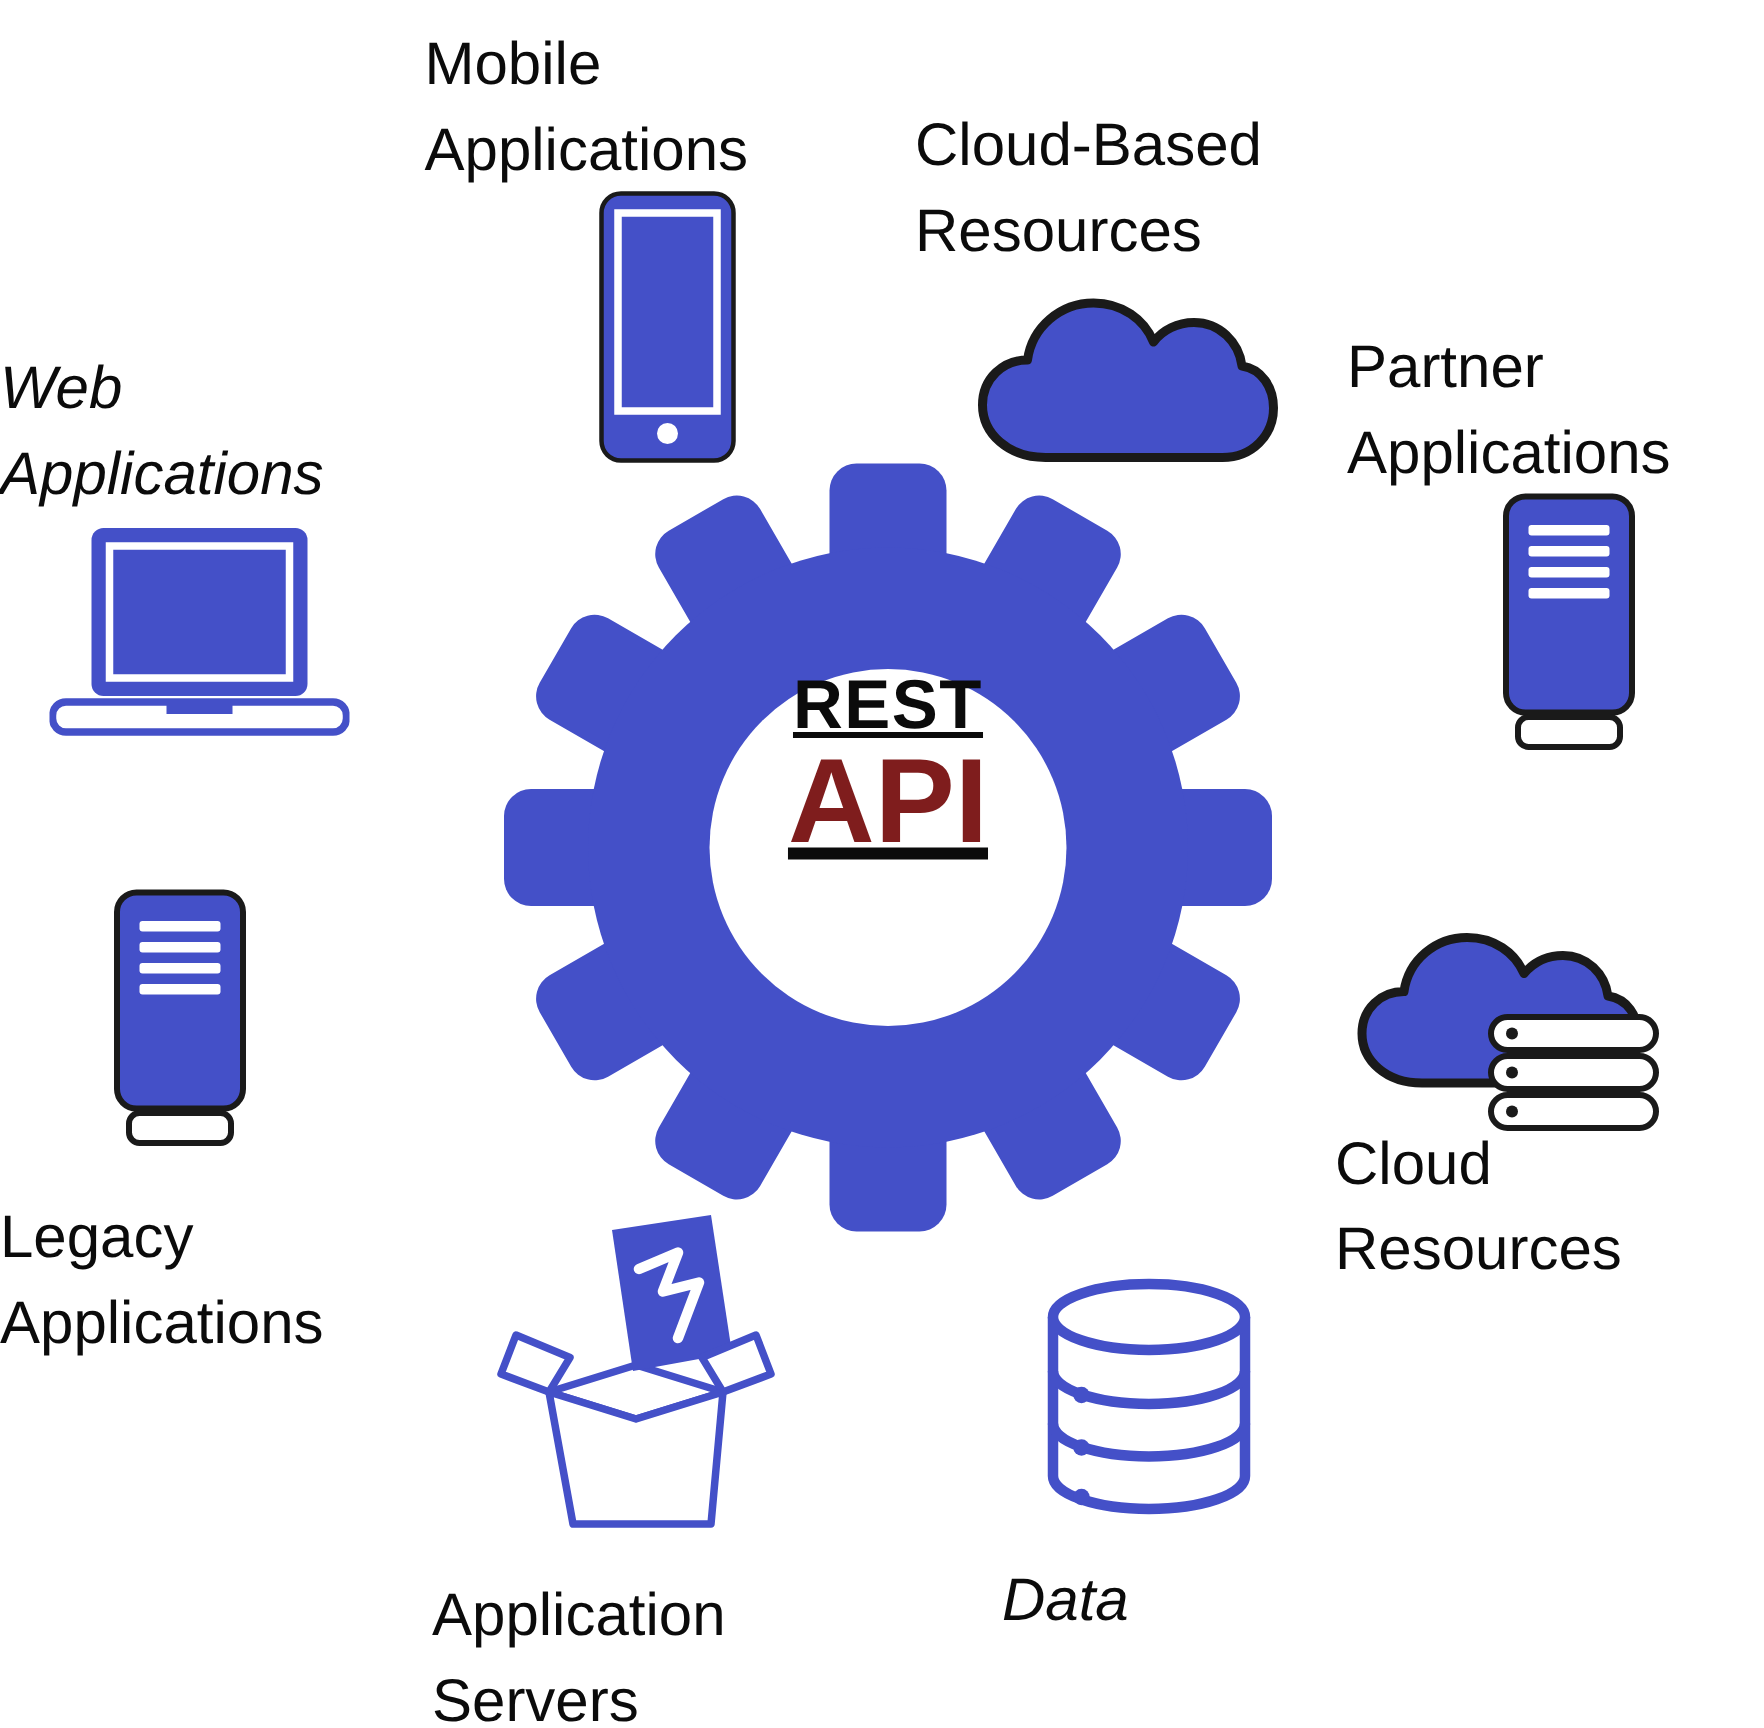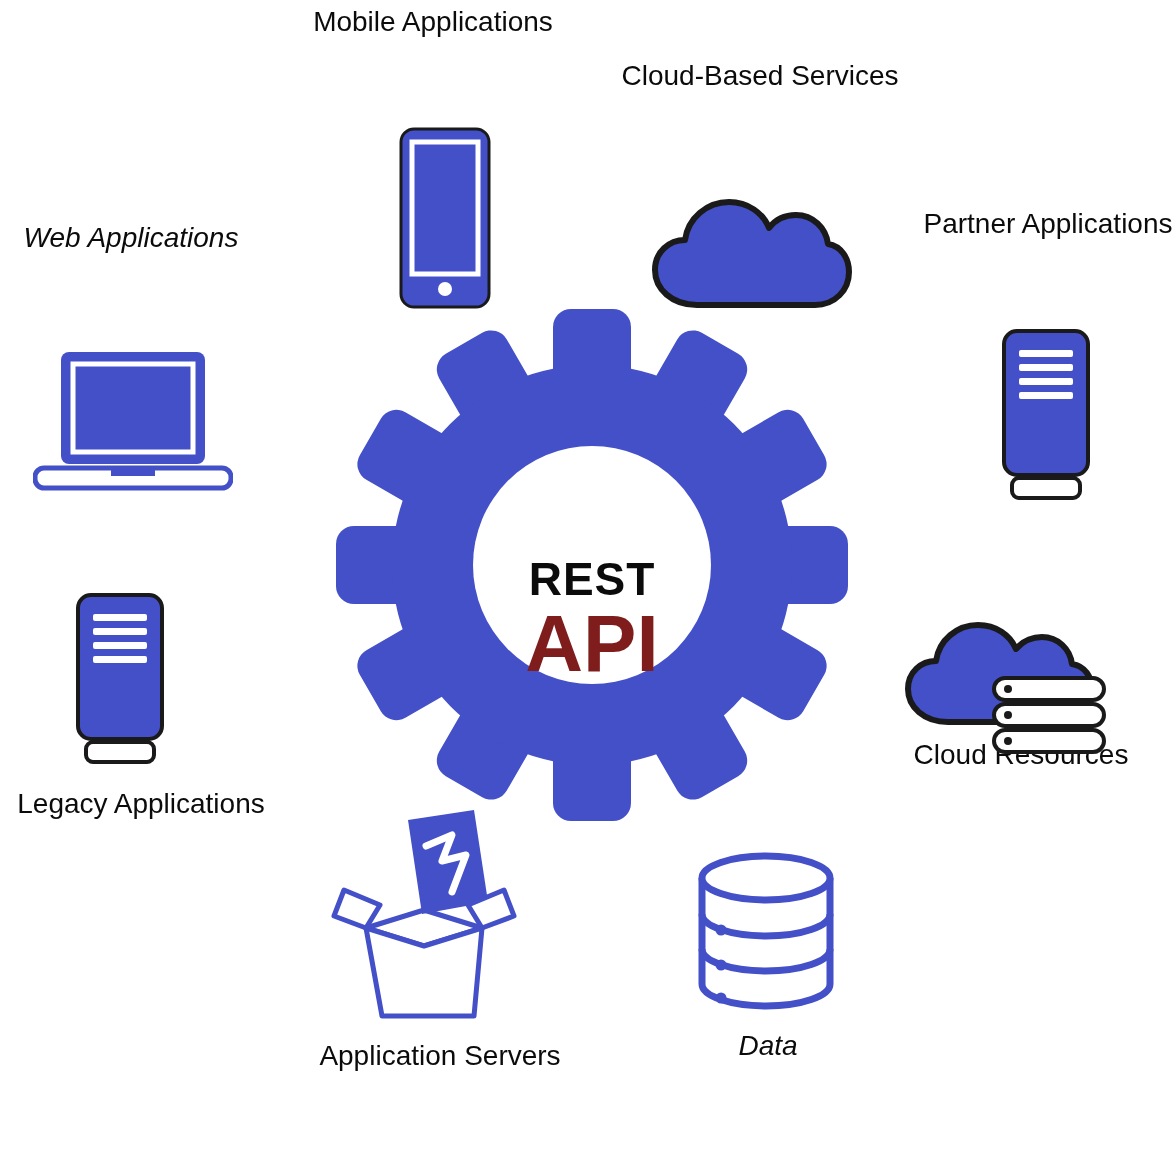--- a/index.html
+++ b/index.html
@@ -3,32 +3,32 @@
 <meta charset="utf-8">
 <style>
   html,body { margin:0; padding:0; background:#ffffff; }
   .stage {
     position:relative; width:1176px; height:1152px;
     background:#ffffff; overflow:hidden;
     font-family:"Liberation Sans", sans-serif;
     color:#0b0b0b;
   }
   .node-label {
-    position:absolute; text-align:center;
-    font-size:28px; line-height:1.42; font-weight:400; color:#0b0b0b;
+    position:absolute; 
+    font-size:40px; line-height:1.42; font-weight:400; color:#0b0b0b;margin-top:13px;
   }
   .icon-box { position:absolute; }
   .icon-box svg { display:block; width:100%; height:100%; }
 
   
   .lbl-mobile   { left:283px; top:2px;    width:300px; }
   .lbl-cloudsvc { left:610px; top:56px;   width:300px; }
   .lbl-partner  { left:898px; top:204px;  width:300px; }
   .lbl-web      { left:0px;   top:218px;  width:262px;font-style:italic; }
-  .lbl-legacy   { left:0px;   top:784px;  width:252px;padding-left:15px; }
+  .lbl-legacy   { left:0px;   top:784px;  width:252px; }
   .lbl-cloudres { left:890px; top:735px;  width:262px; }
   .lbl-data     { left:668px; top:1026px; width:200px;font-style:italic; }
   .lbl-appsrv   { left:288px; top:1036px; width:304px; }
 
   
   .ic-phone    { left:398px; top:126px; width:94px;  height:184px; }
   .ic-cloud    { left:645px; top:182px; width:212px; height:130px; }
   .ic-partner  { left:1000px; top:328px; width:92px; height:176px; }
   .ic-laptop   { left:33px;  top:350px; width:200px; height:146px; }
   .ic-legacy   { left:74px;  top:592px; width:92px;  height:176px; }
@@ -51,21 +51,21 @@
   .r150 { transform:rotate(150deg); }
   .gear-body {
     position:absolute; left:50%; top:50%;
     width:400px; height:400px; margin:-200px 0 0 -200px;
     background:#4450c8; border-radius:50%;
   }
   .gear-hole {
     position:absolute; left:50%; top:50%;
     width:238px; height:238px; margin:-119px 0 0 -119px;
     background:#ffffff; border-radius:50%;
-    display:flex; flex-direction:column; align-items:center; justify-content:flex-end;
+    display:flex; flex-direction:column; align-items:center; justify-content:flex-start;text-decoration:underline;
   }
   .gear-line1 { font-size:46px; font-weight:700; letter-spacing:1px; line-height:1; color:#0b0b0b; }
   .gear-line2 { font-size:80px; font-weight:700; line-height:1; margin-top:2px; color:#7f1d1d; }
 </style>
 </head>
 <body>
 
 <div class="stage">
 
   <div class="gear">
@@ -84,21 +84,21 @@
 
   <div class="node-label lbl-mobile">Mobile Applications</div>
   <div class="icon-box ic-phone">
     <svg viewBox="0 0 94 184">
       <rect x="3" y="3" width="88" height="178" rx="13" fill="#4450c8" stroke="#1a1a1a" stroke-width="3"></rect>
       <rect x="14" y="16" width="66" height="132" fill="none" stroke="#ffffff" stroke-width="5"></rect>
       <circle cx="47" cy="163" r="7" fill="#ffffff"></circle>
     </svg>
   </div>
 
-  <div class="node-label lbl-cloudsvc">Cloud-Based Services</div>
+  <div class="node-label lbl-cloudsvc">Cloud-Based Resources</div>
   <div class="icon-box ic-cloud">
     <svg viewBox="0 0 212 130">
       <path d="M 52 123 C 27 123 10 107 10 88 C 10 70 24 58 40 58 C 43 36 62 20 84 20 C 103 20 118 31 124 46 C 130 38 140 33 151 33 C 168 33 181 46 183 62 C 196 64 204 76 204 90 C 204 108 190 123 170 123 Z" fill="#4450c8" stroke="#1a1a1a" stroke-width="6" stroke-linejoin="round"></path>
     </svg>
   </div>
 
   <div class="node-label lbl-partner">Partner Applications</div>
   <div class="icon-box ic-partner">
     <svg viewBox="0 0 92 176">
       <rect x="4" y="3" width="84" height="144" rx="13" fill="#4450c8" stroke="#1a1a1a" stroke-width="4"></rect>

